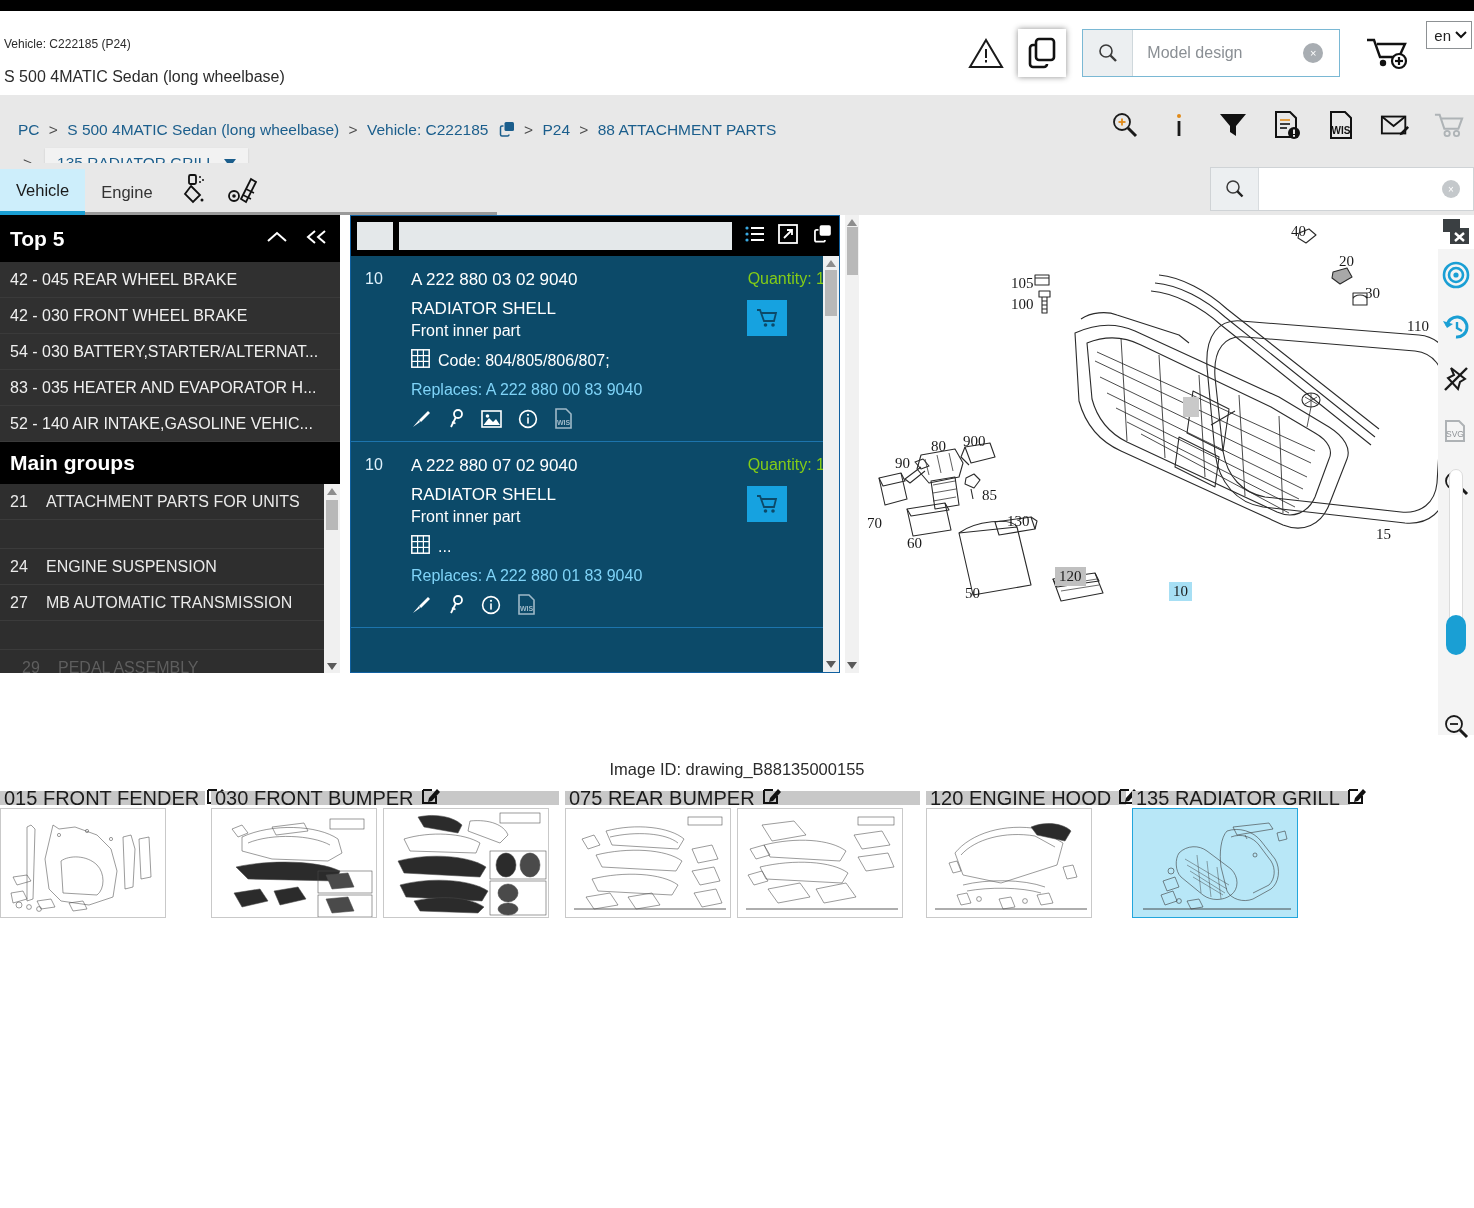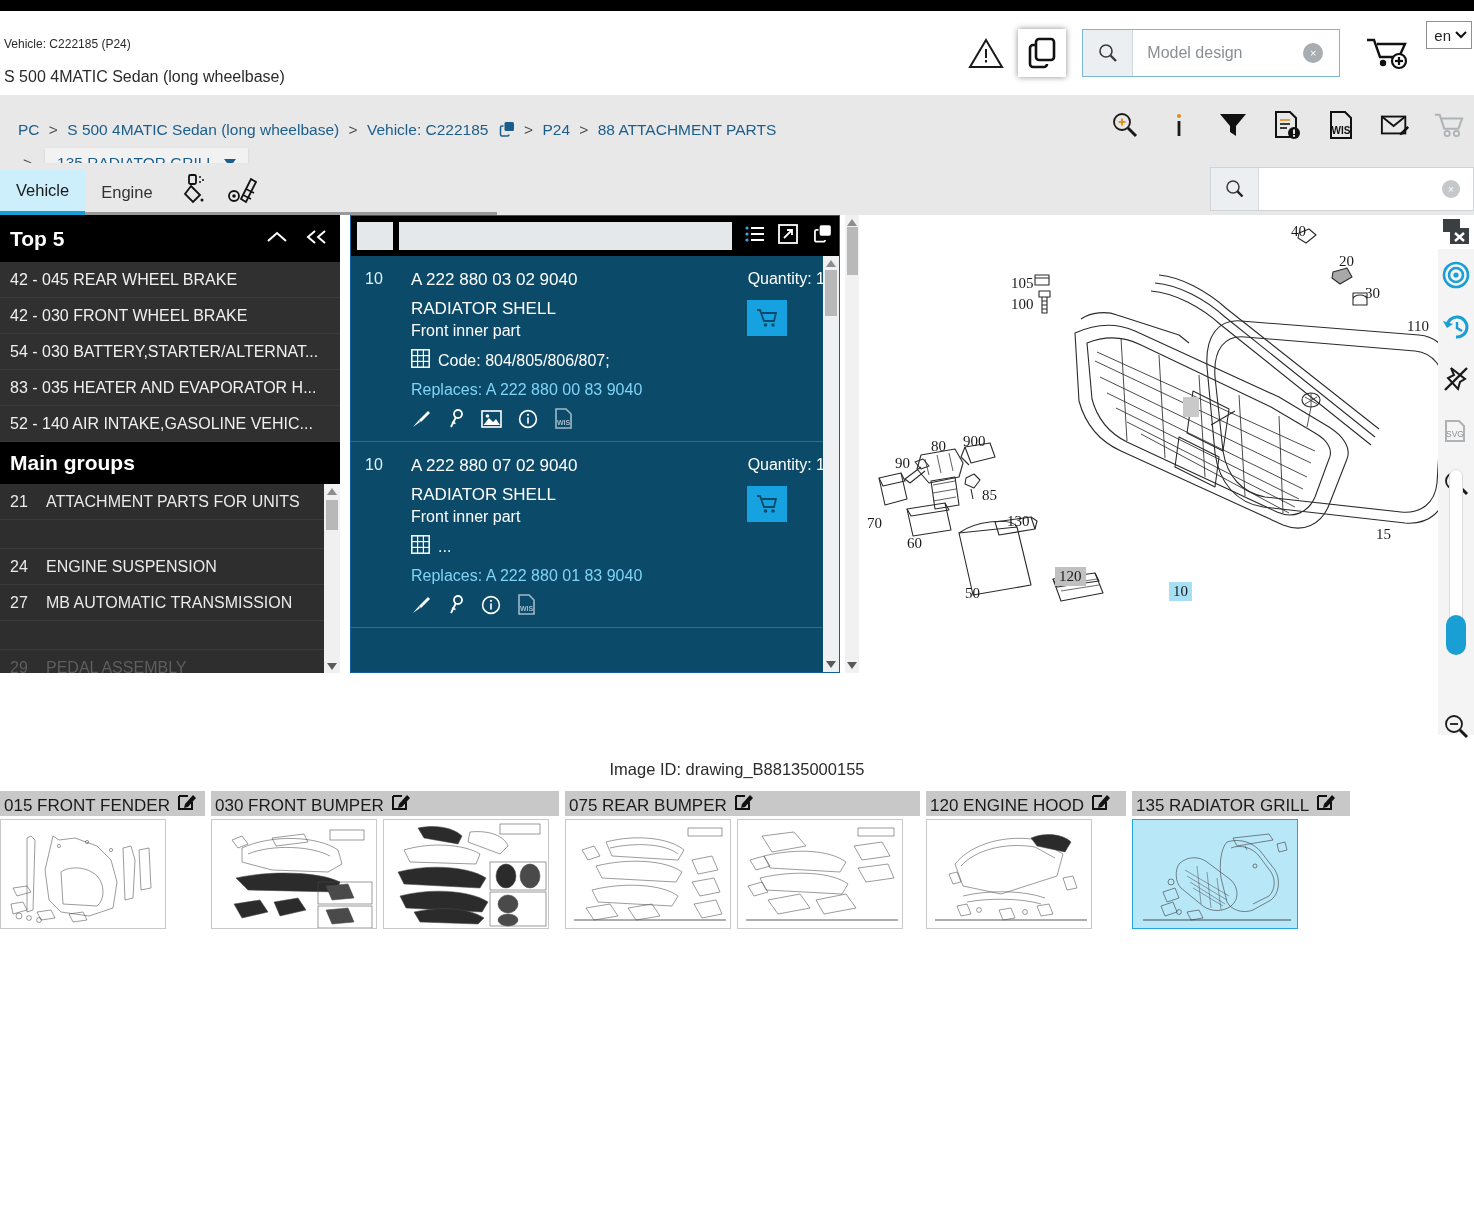--- a/index.html
+++ b/index.html
@@ -99,21 +99,21 @@
   .plist { position:absolute; left:350px; top:0; width:490px; height:458px; background:#0c4a69; border:1px solid #1060a0; }
   .plist-hdr { height:40px; background:#000; display:flex; align-items:center; padding:0 6px; }
   .plist-hdr .box1 { width:36px; height:28px; background:#e4e8ea; }
   .plist-hdr .box2 { flex:1; height:28px; background:#e4e8ea; margin-left:6px; }
   .plist-hdr .hic { margin-left:13px; }
   .plist-body { position:relative; height:416px; overflow:hidden; }
   .pcard { padding:14px 14px 8px 14px; border-bottom:1px solid #1d74ad; position:relative; }
   .pcard .row1 { display:flex; align-items:flex-start; }
   .pcard .pos { width:46px; color:#dff1fb; font-size:16px; }
   .pcard .pn { color:#ffffff; font-size:17px; flex:1; }
-  .pcard .qty { color:#ffffff; font-size:16px; white-space:nowrap; }
+  .pcard .qty { color:#84cc16; font-size:16px; white-space:nowrap; }
   .pcard .nm { color:#ffffff; font-size:17px; margin:9px 0 0 46px; }
   .pcard .sub { color:#ffffff; font-size:16px; margin:3px 0 0 46px; }
   .pcard .code { color:#ffffff; font-size:16px; margin:9px 0 0 46px; display:flex; align-items:center; gap:8px; }
   .pcard .repl { color:#7fd3f7; font-size:16px; margin:9px 0 0 46px; }
   .pcard .acts { margin:9px 0 0 46px; display:flex; align-items:center; gap:16px; }
   .cart-sq { position:absolute; right:52px; top:44px; width:40px; height:36px; background:#16a2e0;
              display:flex; align-items:center; justify-content:center; }
   .plist-bar { position:absolute; right:0; top:0; width:16px; height:416px; background:#eef0f1;
                display:flex; flex-direction:column; align-items:center; justify-content:space-between; }
   .plist-bar .thumb2 { position:absolute; top:14px; width:12px; height:46px; background:#b8b8b8; }
@@ -134,22 +134,22 @@
   .vt-close { width:36px; height:34px; background:#fff; display:flex; align-items:center; justify-content:center; }
   .vt-item { width:36px; height:52px; display:flex; align-items:center; justify-content:center; }
   .vt-slider { position:absolute; left:11px; top:254px; width:14px; height:180px; background:#fff;
                border:1px solid #dcdcdc; border-radius:7px; }
   .vt-knob { position:absolute; left:8px; top:400px; width:20px; height:40px; background:#1a9fd4; border-radius:10px; }
 
   
   .imgid { position:absolute; left:0; right:0; top:760px; text-align:center; font-size:16.5px; color:#2b2b2b; }
   .thumbstrip { position:absolute; left:0; top:791px; display:flex; align-items:flex-start; }
   .tgroup { margin-right:6px; }
-  .tlabel { background:#c8c8c8; height:25px; display:flex; align-items:flex-end; padding:0 4px; gap:8px;
-            font-size:17px; color:#1b1b1b; white-space:nowrap; }
+  .tlabel { background:#c8c8c8; height:14px; display:flex; align-items:center; padding:0 4px; gap:8px;
+            font-size:20px; color:#1b1b1b; white-space:nowrap; }
   .tcards { display:flex; gap:6px; margin-top:3px; }
   .tcard { width:166px; height:110px; border:1px solid #c9c9c9; background:#fff; position:relative; overflow:hidden; }
   .tcard.sel { background:#b8e7f7; border:1px solid #23a6dc; }
   .tcard svg { position:absolute; left:0; top:0; }
 </style>
 </head>
 <body>
 
 <div class="app">
 
@@ -358,21 +358,21 @@
         <div class="mg-spacer"></div>
         <div class="mg-item">
           <span class="n">24</span>
           <span>ENGINE SUSPENSION</span>
         </div>
         <div class="mg-item">
           <span class="n">27</span>
           <span>MB AUTOMATIC TRANSMISSION</span>
         </div>
         <div class="mg-spacer"></div>
-        <div class="mg-item" style="color:#5e5e5e;">
+        <div class="mg-item" style="color:#5e5e5e;padding-left:12px;">
           <span class="n">29</span>
           <span>PEDAL ASSEMBLY</span>
         </div>
         <div class="mg-bar">
           <span class="arw-u"></span>
           <span class="arw-d"></span>
           <span class="thumb"></span>
         </div>
       </div>
     </div>

